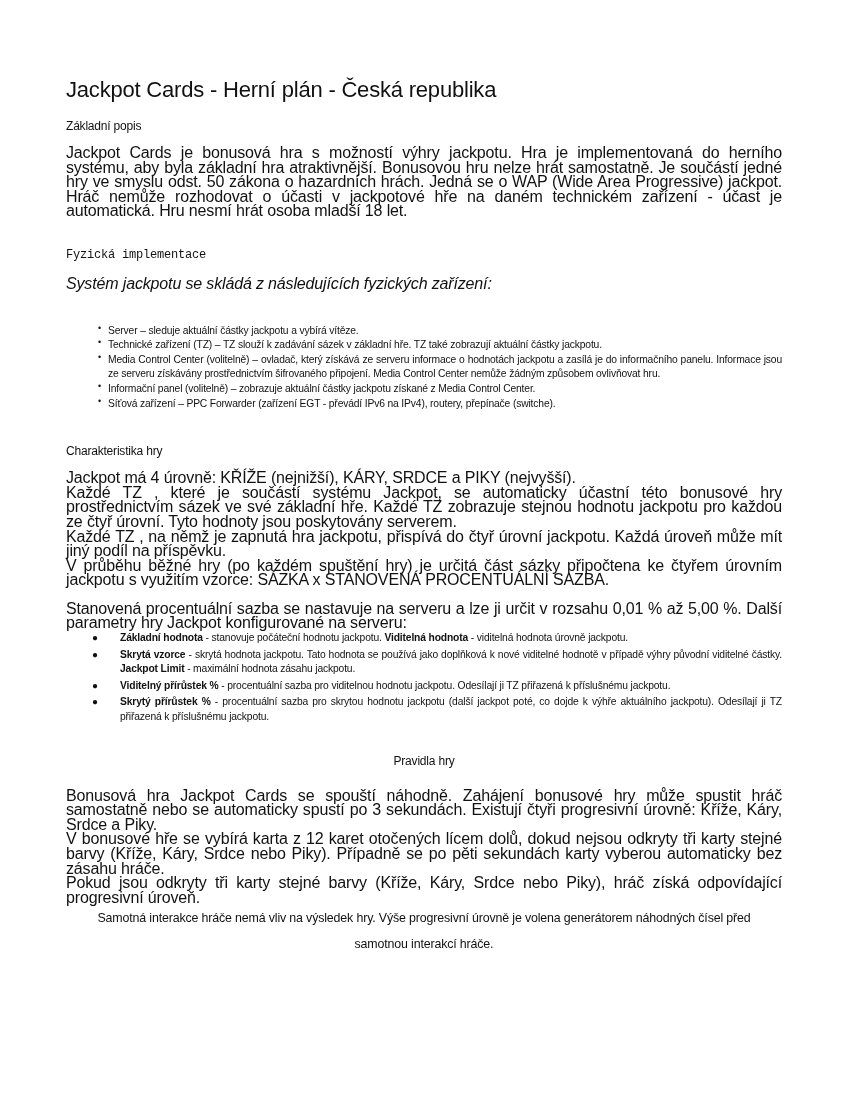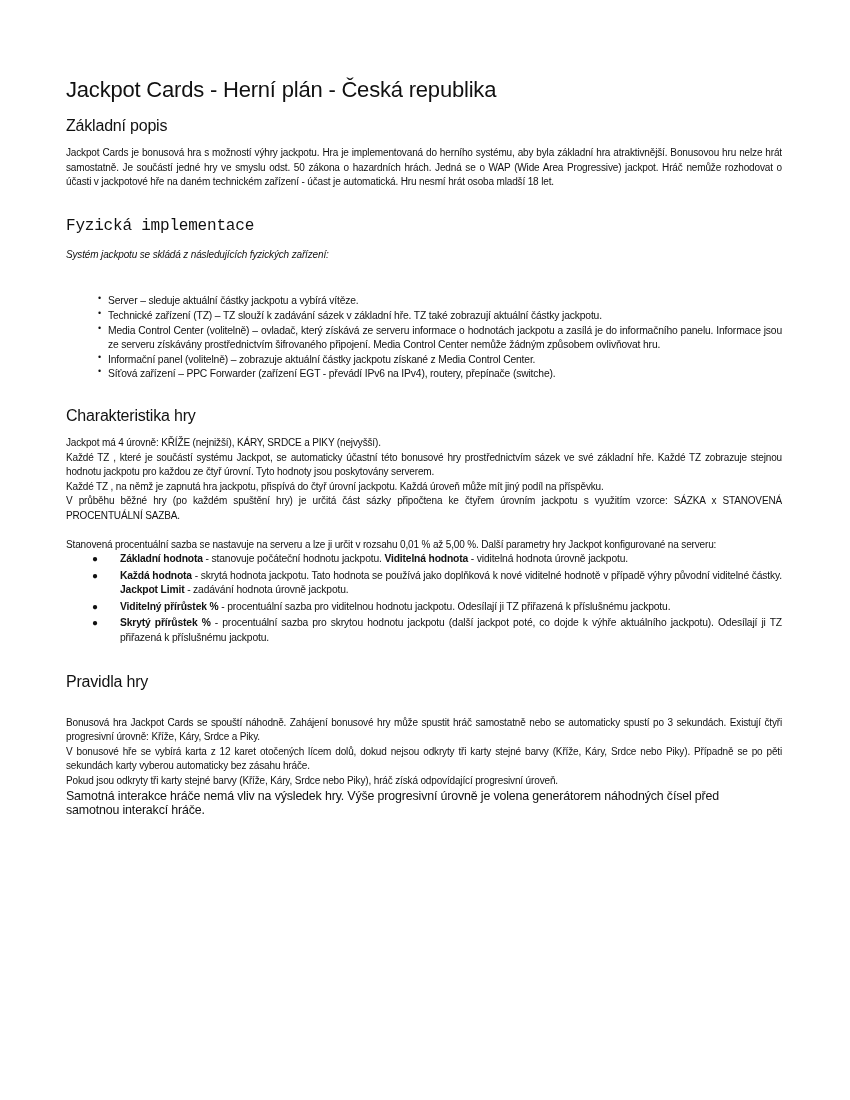--- a/index.html
+++ b/index.html
@@ -1,22 +1,22 @@
 <!DOCTYPE html>
 <html><head>
 <meta charset="utf-8">
 <style>
   html, body { margin: 0; padding: 0; background: #ffffff; }
   body { width: 850px; height: 1100px; position: relative; overflow: hidden;
          font-family: "Liberation Sans", "DejaVu Sans", sans-serif; color: #111; }
   .page { position: absolute; left: 66px; top: 76px; width: 716px; }
   h1 { font-weight: normal; font-size: 22px; margin: 0; line-height: 28px; letter-spacing: -0.2px; }
-  h2 { font-weight: normal; font-size: 16px; margin: 0; line-height: 24px; letter-spacing: -0.2px; }
-  p { margin: 0; font-size: 10px; line-height: 14.6px; text-align: justify; letter-spacing: -0.15px; }
-  p.lg { font-size: 12.4px; line-height: 14px; text-align: left; }
+  h2 { font-weight: normal; font-size: 12px; margin: 0; line-height: 24px; letter-spacing: -0.2px; }
+  p { margin: 0; font-size: 16px; line-height: 14.6px; text-align: justify; letter-spacing: -0.15px; }
+  p.lg { font-size: 12.4px; line-height: 26px; text-align: center; margin-left: 8px; }
   ul { margin: 0; padding: 0; list-style: none; }
   li { font-size: 10.3px; line-height: 14.6px; text-align: justify; letter-spacing: -0.15px; position: relative; }
   ul.small-bullets li { padding-left: 42px; }
   ul.small-bullets li .b { position: absolute; left: 32px; top: -3px; font-size: 9px; }
   ul.dots li { padding-left: 54px; }
   ul.dots li .b { position: absolute; left: 26px; top: 0; font-size: 10px; }
   b { font-weight: bold; }
 </style>
 </head>
 <body>
@@ -30,31 +30,31 @@
   <h2 style="margin-top:24px; margin-bottom:10px;font-family:Liberation Mono, monospace;">Fyzická implementace</h2>
   <p style="margin-bottom:32px;font-style:italic;">Systém jackpotu se skládá z následujících fyzických zařízení:</p>
   <ul class="small-bullets">
     <li><span class="b">•</span><span>Server – sleduje aktuální částky jackpotu a vybírá vítěze.</span></li>
     <li><span class="b">•</span><span>Technické zařízení (TZ) – TZ slouží k zadávání sázek v základní hře.  TZ také zobrazují aktuální částky jackpotu.</span></li>
     <li><span class="b">•</span><span>Media Control Center (volitelně) – ovladač, který získává ze serveru informace o hodnotách jackpotu a zasílá je do informačního panelu. Informace jsou ze serveru získávány prostřednictvím šifrovaného připojení. Media Control Center nemůže žádným způsobem ovlivňovat hru.</span></li>
     <li><span class="b">•</span><span>Informační panel (volitelně) – zobrazuje aktuální částky jackpotu získané z Media Control Center.</span></li>
     <li><span class="b">•</span><span>Síťová zařízení – PPC Forwarder (zařízení EGT - převádí IPv6 na IPv4), routery, přepínače (switche).</span></li>
   </ul>
 
-  <h2 style="margin-top:22px; margin-bottom:8px;">Charakteristika hry</h2>
+  <h2 style="margin-top:28px; margin-bottom:8px;">Charakteristika hry</h2>
   <p>Jackpot má 4 úrovně: KŘÍŽE (nejnižší), KÁRY, SRDCE a PIKY (nejvyšší).</p>
   <p>Každé TZ , které je součástí systému Jackpot, se automaticky účastní této bonusové hry prostřednictvím sázek ve své základní hře. Každé TZ zobrazuje stejnou hodnotu jackpotu pro každou ze čtyř úrovní. Tyto hodnoty jsou poskytovány serverem.</p>
   <p>Každé TZ , na němž je zapnutá hra jackpotu, přispívá do čtyř úrovní jackpotu. Každá úroveň může mít jiný podíl na příspěvku.</p>
   <p>V průběhu běžné hry (po každém spuštění hry) je určitá část sázky připočtena ke čtyřem úrovním jackpotu s využitím vzorce: SÁZKA x STANOVENÁ PROCENTUÁLNÍ SAZBA.</p>
   <p style="margin-top:14px;">Stanovená procentuální sazba se nastavuje na serveru a lze ji určit v rozsahu 0,01 % až 5,00 %. Další parametry hry Jackpot konfigurované na serveru:</p>
   <ul class="dots">
     <li><span class="b">●</span><b>Základní hodnota</b><span> - stanovuje počáteční hodnotu jackpotu. </span><b>Viditelná hodnota</b><span> - viditelná hodnota úrovně jackpotu.</span></li>
-    <li style="margin-top:2px;"><span class="b">●</span><b>Každá hodnota</b><span> - skrytá hodnota jackpotu. Tato hodnota se používá jako doplňková k nové viditelné hodnotě v případě výhry původní viditelné částky. </span><b>Jackpot Limit</b><span> - zadávání hodnota úrovně jackpotu.</span></li>
+    <li style="margin-top:2px;"><span class="b">●</span><b>Skrytá vzorce</b><span> - skrytá hodnota jackpotu. Tato hodnota se používá jako doplňková k nové viditelné hodnotě v případě výhry původní viditelné částky. </span><b>Jackpot Limit</b><span> - maximální hodnota zásahu jackpotu.</span></li>
     <li style="margin-top:2px;"><span class="b">●</span><b>Viditelný přírůstek %</b><span> - procentuální sazba pro viditelnou hodnotu jackpotu. Odesílají ji TZ přiřazená k příslušnému jackpotu.</span></li>
     <li style="margin-top:2px;"><span class="b">●</span><b>Skrytý přírůstek %</b><span> - procentuální sazba pro skrytou hodnotu jackpotu (další jackpot poté, co dojde k výhře aktuálního jackpotu). Odesílají ji TZ přiřazená k příslušnému jackpotu.</span></li>
   </ul>
 
-  <h2 style="margin-top:24px; margin-bottom:22px;">Pravidla hry</h2>
+  <h2 style="margin-top:24px; margin-bottom:16px;text-align:center;">Pravidla hry</h2>
   <p>Bonusová hra Jackpot Cards se spouští náhodně. Zahájení bonusové hry může spustit hráč samostatně nebo se automaticky spustí po 3 sekundách. Existují čtyři progresivní úrovně: Kříže, Káry, Srdce a Piky.</p>
   <p>V bonusové hře se vybírá karta z 12 karet otočených lícem dolů, dokud nejsou odkryty tři karty stejné barvy (Kříže, Káry, Srdce nebo Piky). Případně se po pěti sekundách karty vyberou automaticky bez zásahu hráče.</p>
   <p>Pokud jsou odkryty tři karty stejné barvy (Kříže, Káry, Srdce nebo Piky), hráč získá odpovídající progresivní úroveň.</p>
   <p class="lg" style="width:700px;">Samotná interakce hráče nemá vliv na výsledek hry. Výše progresivní úrovně je volena generátorem náhodných čísel před samotnou interakcí hráče.</p>
 </div>
 
 </body></html>

